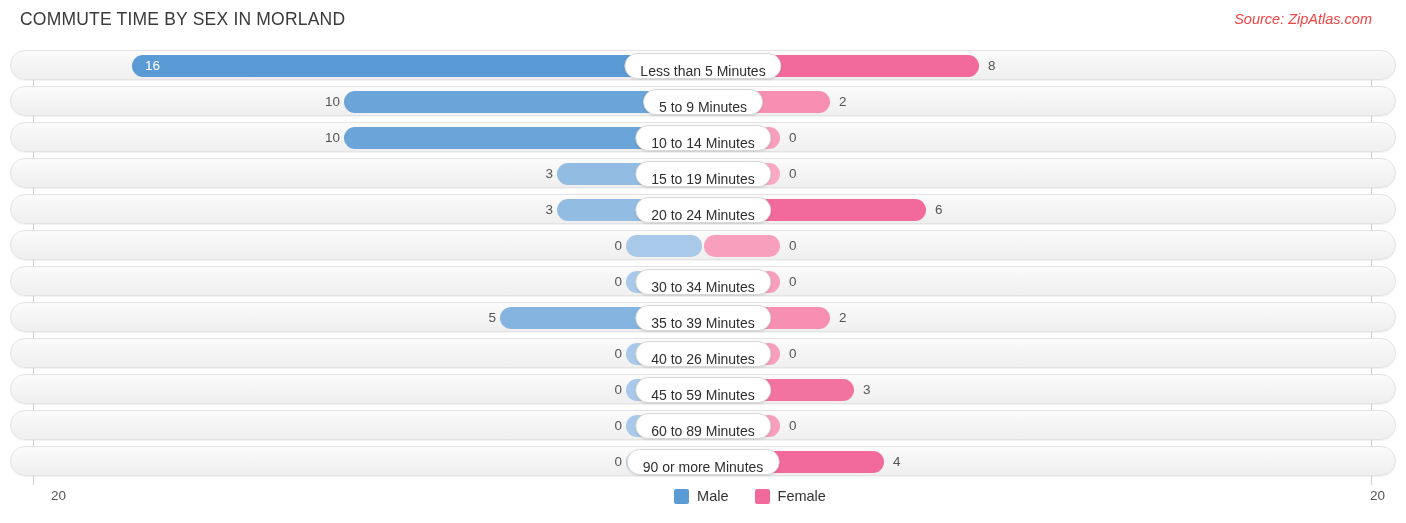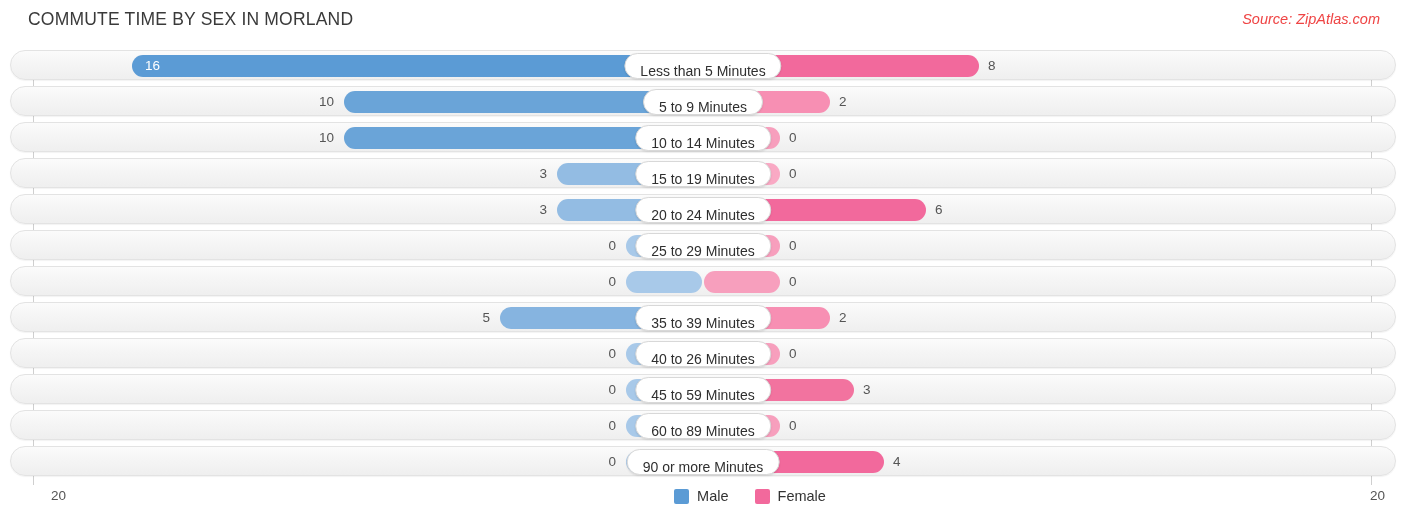--- a/index.html
+++ b/index.html
@@ -12,21 +12,21 @@
     height: 523px;
     font-family: "Liberation Sans", sans-serif;
     color: #333333;
     overflow: hidden;
     position: relative;
   }
 
   
   #header {
     position: absolute;
-    left: 16px; top: 0;
+    left: 8px; top: 0;
     width: 1376px;
     height: 44px;
   }
   #chart-title {
     position: absolute;
     left: 12px;
     top: 9px;
     font-size: 17.5px;
     font-weight: 400;
     letter-spacing: 0.2px;
@@ -88,21 +88,21 @@
 
   .bar-value {
     position: absolute;
     top: 0;
     height: 22px;
     line-height: 22px;
     font-size: 13.5px;
     color: #555555;
     white-space: nowrap;
   }
-  .val-male   { right: 100%; padding-right: 10px; }
+  .val-male   { right: 100%; padding-right: 4px; }
   .val-female { left: 100%;  padding-left: 9px;  }
   .val-inside {
     right: auto; left: 0;
     padding-right: 0; padding-left: 13px;
     color: #ffffff;
   }
 
   .cat-pill {
     position: absolute;
     top: 2px;
@@ -221,29 +221,29 @@
         </div>
         <div class="cat-pill">20 to 24 Minutes</div>
       </div>
       <div class="row" style="top: 180px;">
         <div class="bar bar-male" style="width: 76px; background: rgb(168, 201, 233);">
           <span class="bar-value val-male">0</span>
         </div>
         <div class="bar bar-female" style="width: 76px; background: rgb(247, 159, 189);">
           <span class="bar-value val-female">0</span>
         </div>
-        <div class="cat-pill">25 to 29 Minutes</div>
       </div>
       <div class="row" style="top: 216px;">
         <div class="bar bar-male" style="width: 76px; background: rgb(168, 201, 233);">
           <span class="bar-value val-male">0</span>
         </div>
         <div class="bar bar-female" style="width: 76px; background: rgb(247, 159, 189);">
           <span class="bar-value val-female">0</span>
         </div>
+        <div class="cat-pill">30 to 34 Minutes</div>
       </div>
       <div class="row" style="top: 252px;">
         <div class="bar bar-male" style="width: 202px; background: rgb(134, 180, 224);">
           <span class="bar-value val-male">5</span>
         </div>
         <div class="bar bar-female" style="width: 126px; background: rgb(247, 143, 179);">
           <span class="bar-value val-female">2</span>
         </div>
         <div class="cat-pill">35 to 39 Minutes</div>
       </div>

